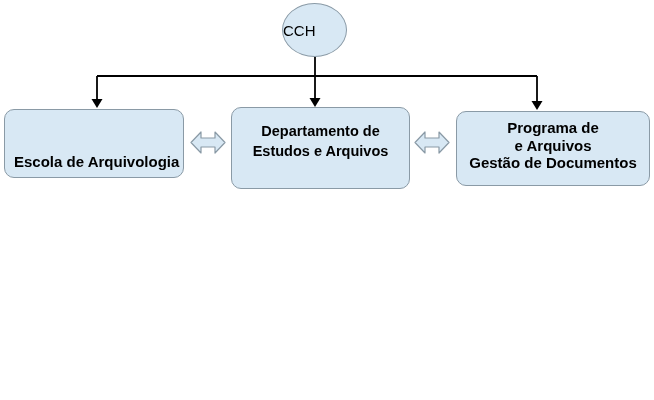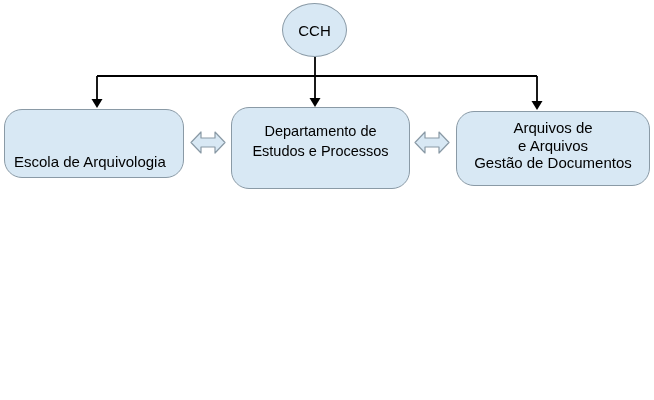--- a/index.html
+++ b/index.html
@@ -25,25 +25,25 @@
     background: var(--node-fill, #d8e8f4);
     border: 1.4px solid var(--node-border, #8a9aa6);
     box-sizing: border-box;
   }
   .ellipse {
     left: 282px; top: 3px;
     width: 65px; height: 54px;
     border-radius: 50%;
     display: flex;
     align-items: center;
-    justify-content: center;
     font-size: 15px;
   }
   .box {
-    border-radius: 18px;
+    border-radius: 10px;
+    font-weight: bold;
   }
   .box .lines span { display: block; }
 
   .box-escola {
     left: 4px; top: 109px;
     width: 180px; height: 69px;
   }
   .box-escola .lines {
     position: absolute;
     left: 9px; top: 43px;
@@ -109,27 +109,27 @@
 
   <div class="node box box-escola">
     <div class="lines">
       <span>Escola de Arquivologia</span>
     </div>
   </div>
 
   <div class="node box box-departamento">
     <div class="lines">
       <span>Departamento de</span>
-      <span>Estudos e Processos</span>
+      <span>Estudos e Arquivos</span>
     </div>
   </div>
 
   <div class="node box box-programa">
     <div class="lines">
-      <span>Arquivos de</span>
+      <span>Programa de</span>
       <span>e Arquivos</span>
       <span>Gestão de Documentos</span>
     </div>
   </div>
 
   <svg class="double-arrow double-arrow-1" viewBox="0 0 36 31" aria-hidden="true">
     <path d="M1 15.5 L11 5 L11 11 L25 11 L25 5 L35 15.5 L25 26 L25 20 L11 20 L11 26 Z" fill="var(--node-fill, #d8e8f4)" stroke="var(--node-border, #8a9aa6)" stroke-width="1.2" stroke-linejoin="round"></path>
   </svg>
   <svg class="double-arrow double-arrow-2" viewBox="0 0 36 31" aria-hidden="true">
     <path d="M1 15.5 L11 5 L11 11 L25 11 L25 5 L35 15.5 L25 26 L25 20 L11 20 L11 26 Z" fill="var(--node-fill, #d8e8f4)" stroke="var(--node-border, #8a9aa6)" stroke-width="1.2" stroke-linejoin="round"></path>

